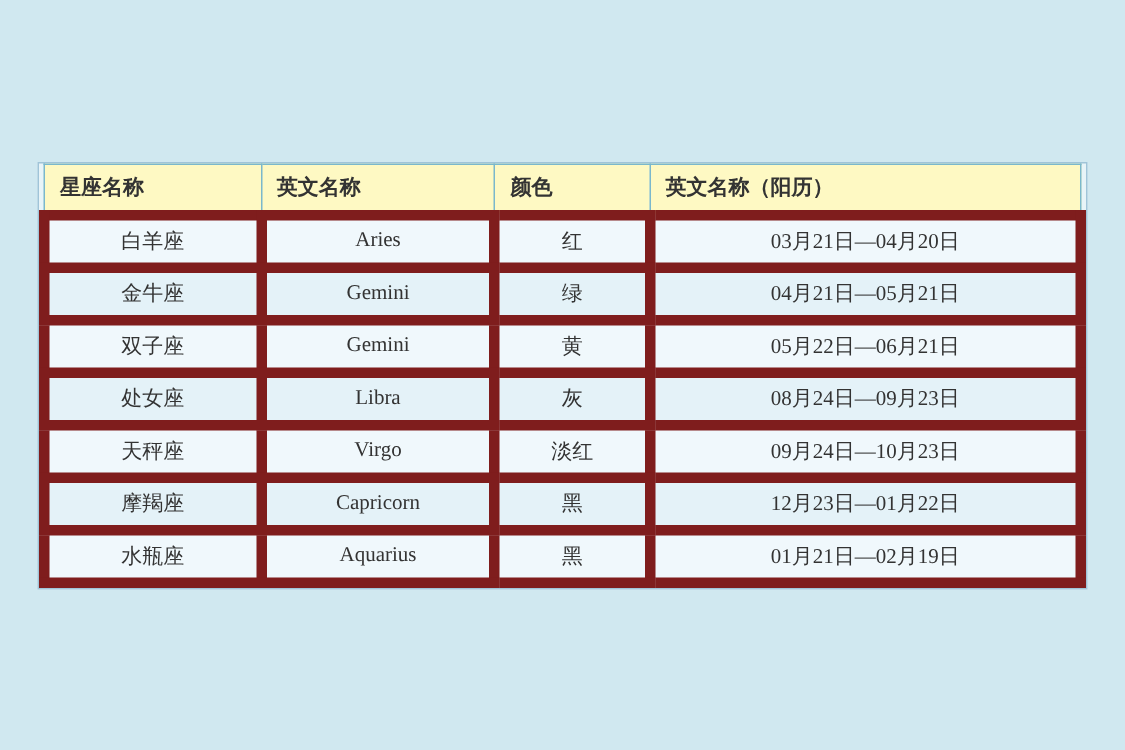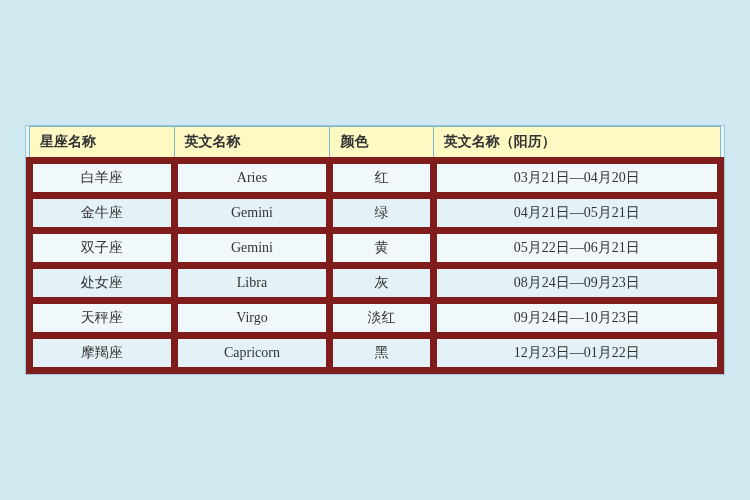--- a/index.html
+++ b/index.html
@@ -96,15 +96,21 @@
           <td>Virgo</td>
           <td>淡红</td>
           <td>09月24日—10月23日</td>
         </tr>
         <tr>
           <td>摩羯座</td>
           <td>Capricorn</td>
           <td>黑</td>
           <td>12月23日—01月22日</td>
         </tr>
+        <tr>
+          <td>水瓶座</td>
+          <td>Aquarius</td>
+          <td>黑</td>
+          <td>01月21日—02月19日</td>
+        </tr>
       </tbody>
   </table>
 </div>
 
 </body></html>

